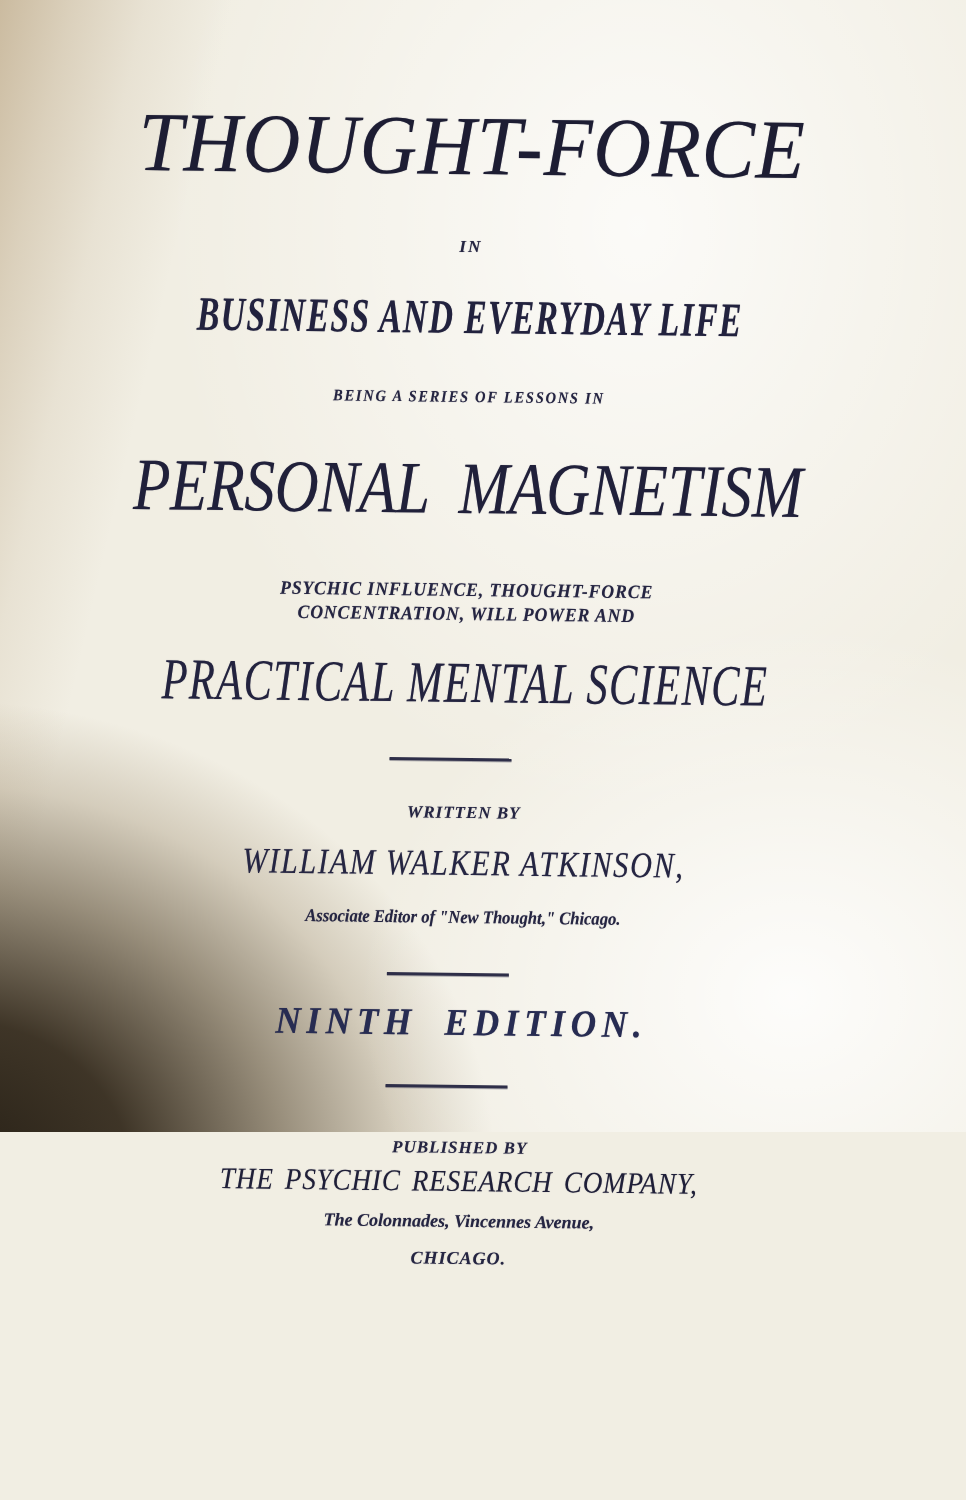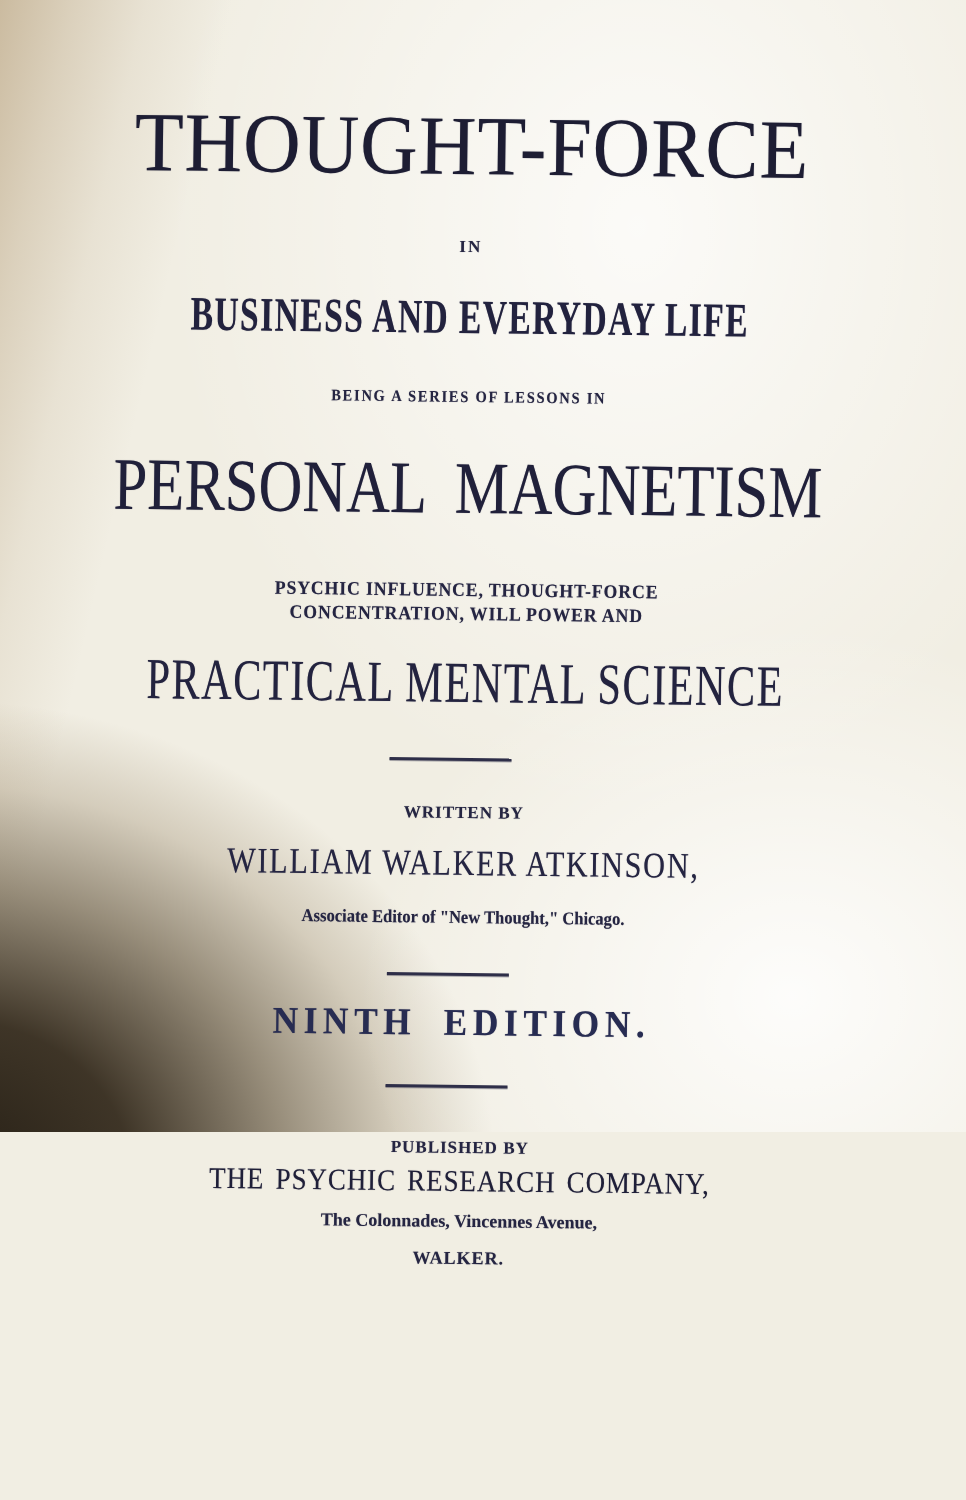--- a/index.html
+++ b/index.html
@@ -11,20 +11,21 @@
   }
   .page {
     position: relative;
     width: 966px; height: 1132px;
     background-color: #f1eee3;
     background-image:
       radial-gradient(ellipse 720px 620px at 82% 88%, rgba(255,255,255,0.85), rgba(255,255,255,0) 60%),
       radial-gradient(ellipse 760px 950px at 66% 20%, rgba(255,255,255,0.75), rgba(255,255,255,0) 62%),
       radial-gradient(ellipse 640px 560px at -5% 104%, rgba(31,24,14,0.97) 0%, rgba(47,37,23,0.92) 28%, rgba(92,77,53,0.6) 52%, rgba(138,118,86,0.28) 70%, rgba(160,140,105,0) 85%),
       linear-gradient(103deg, rgba(168,140,98,0.52) 0%, rgba(168,140,98,0.3) 6%, rgba(168,140,98,0.12) 12%, rgba(168,140,98,0) 19%);
+    font-style: italic;
   }
   .content {
     position: absolute; left: 0; top: 0;
     width: 930px; height: 1500px;
     transform: rotate(0.7deg);
     transform-origin: 465px 720px;
     color: #252542;
   }
   .line {
     position: absolute; left: 0; width: 100%;
@@ -133,17 +134,17 @@
 
     <div class="line publisher">
       <span>THE PSYCHIC RESEARCH COMPANY,</span>
     </div>
 
     <div class="line address">
       <span>The Colonnades, Vincennes Avenue,</span>
     </div>
 
     <div class="line city">
-      <span>WALKER.</span>
+      <span>CHICAGO.</span>
     </div>
 
   </div>
 </div>
 
 </body></html>

